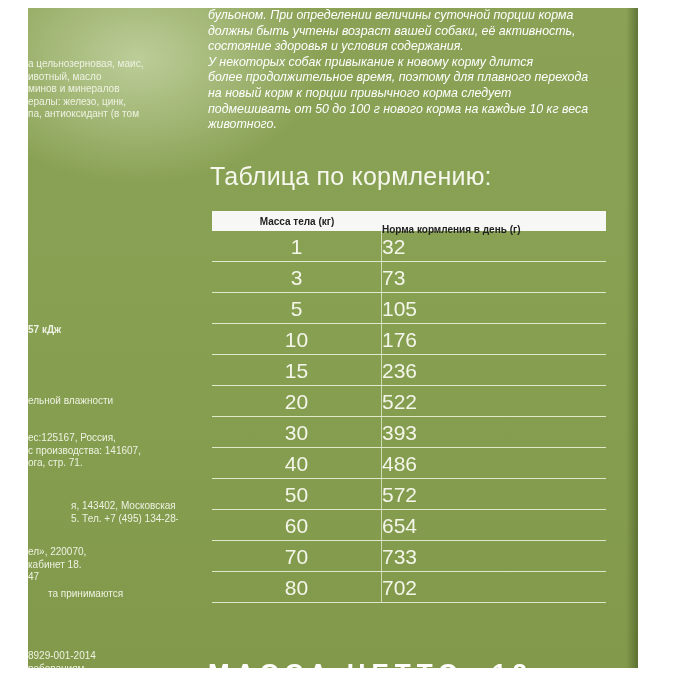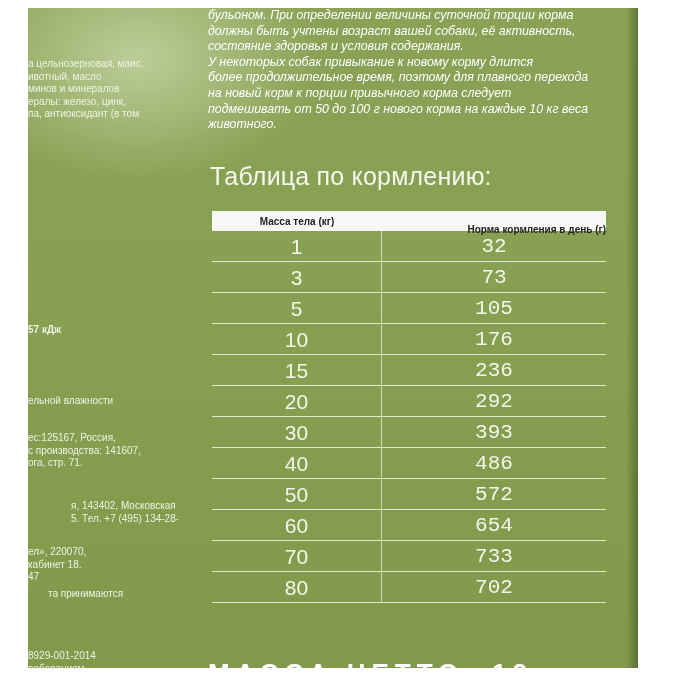--- a/index.html
+++ b/index.html
@@ -33,27 +33,27 @@
     font-size:25px; letter-spacing:0.2px; white-space:nowrap;
   }
   .table {
     position:absolute; left:184px; top:203px; width:394px;
   }
   .thead {
     display:flex; height:20px; background:#f7f7f5; align-items:center;
     color:#222; font-size:10px; font-weight:bold;
   }
   .thead .c1 { width:170px; text-align:center; }
-  .thead .c2 { width:224px; text-align:right;margin-top:16px; }
+  .thead .c2 { width:224px; text-align:left;margin-top:16px; }
   .trow {
     display:flex; height:31px; align-items:center; border-bottom:1px solid rgba(240,245,225,0.85);
     color:#f4f6ea; font-size:21px; box-sizing:border-box;
   }
   .trow .c1 { width:170px; text-align:center; border-right:1px solid rgba(240,245,225,0.7); height:100%; line-height:31px; box-sizing:border-box; }
-  .trow .c2 { width:224px; text-align:center; height:100%; line-height:31px;font-family:Liberation Mono, monospace; }
+  .trow .c2 { width:224px; height:100%; line-height:31px; }
   .bottom-clip {
     position:absolute; left:180px; top:650px; color:#ffffff; font-size:26px; font-weight:bold; letter-spacing:6px;
     white-space:nowrap;
   }
 </style>
 </head>
 <body>
 
 <div class="panel">
 
@@ -127,21 +127,21 @@
     <div class="trow">
         <div class="c1">10</div>
         <div class="c2">176</div>
       </div>
     <div class="trow">
         <div class="c1">15</div>
         <div class="c2">236</div>
       </div>
     <div class="trow">
         <div class="c1">20</div>
-        <div class="c2">292</div>
+        <div class="c2">522</div>
       </div>
     <div class="trow">
         <div class="c1">30</div>
         <div class="c2">393</div>
       </div>
     <div class="trow">
         <div class="c1">40</div>
         <div class="c2">486</div>
       </div>
     <div class="trow">

